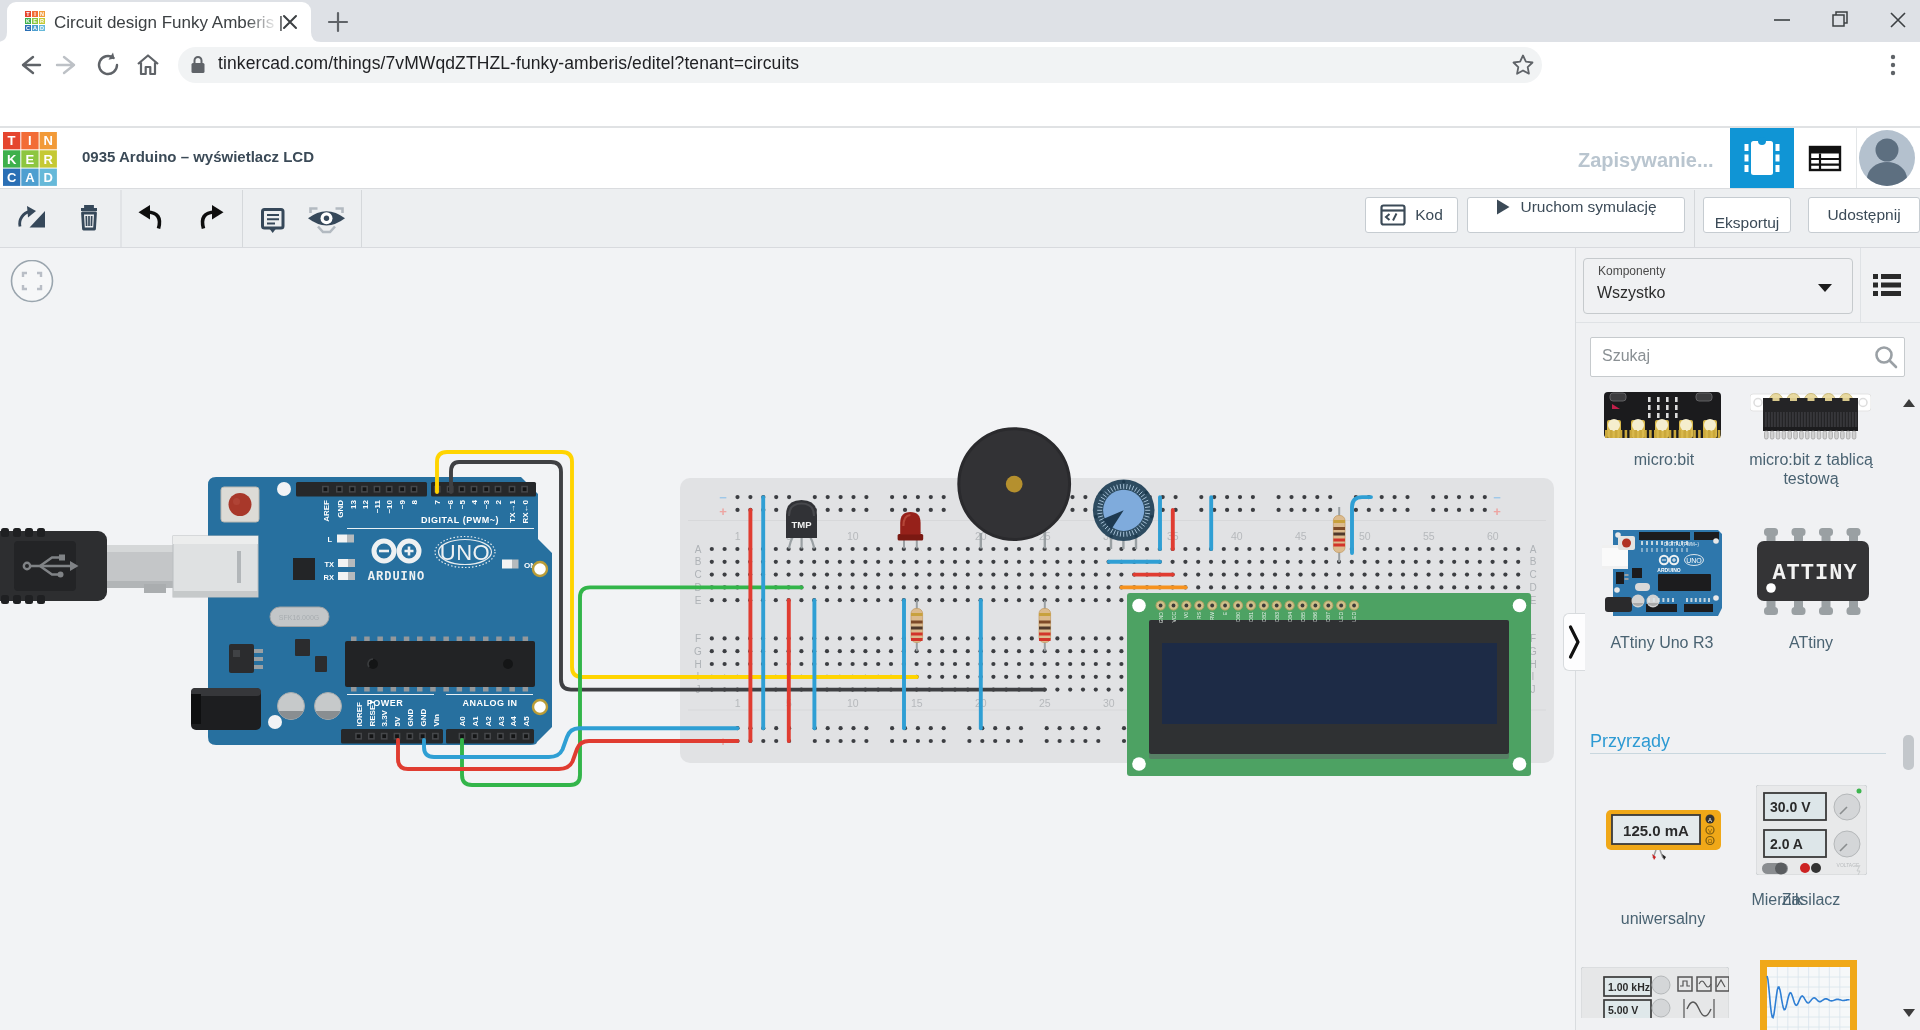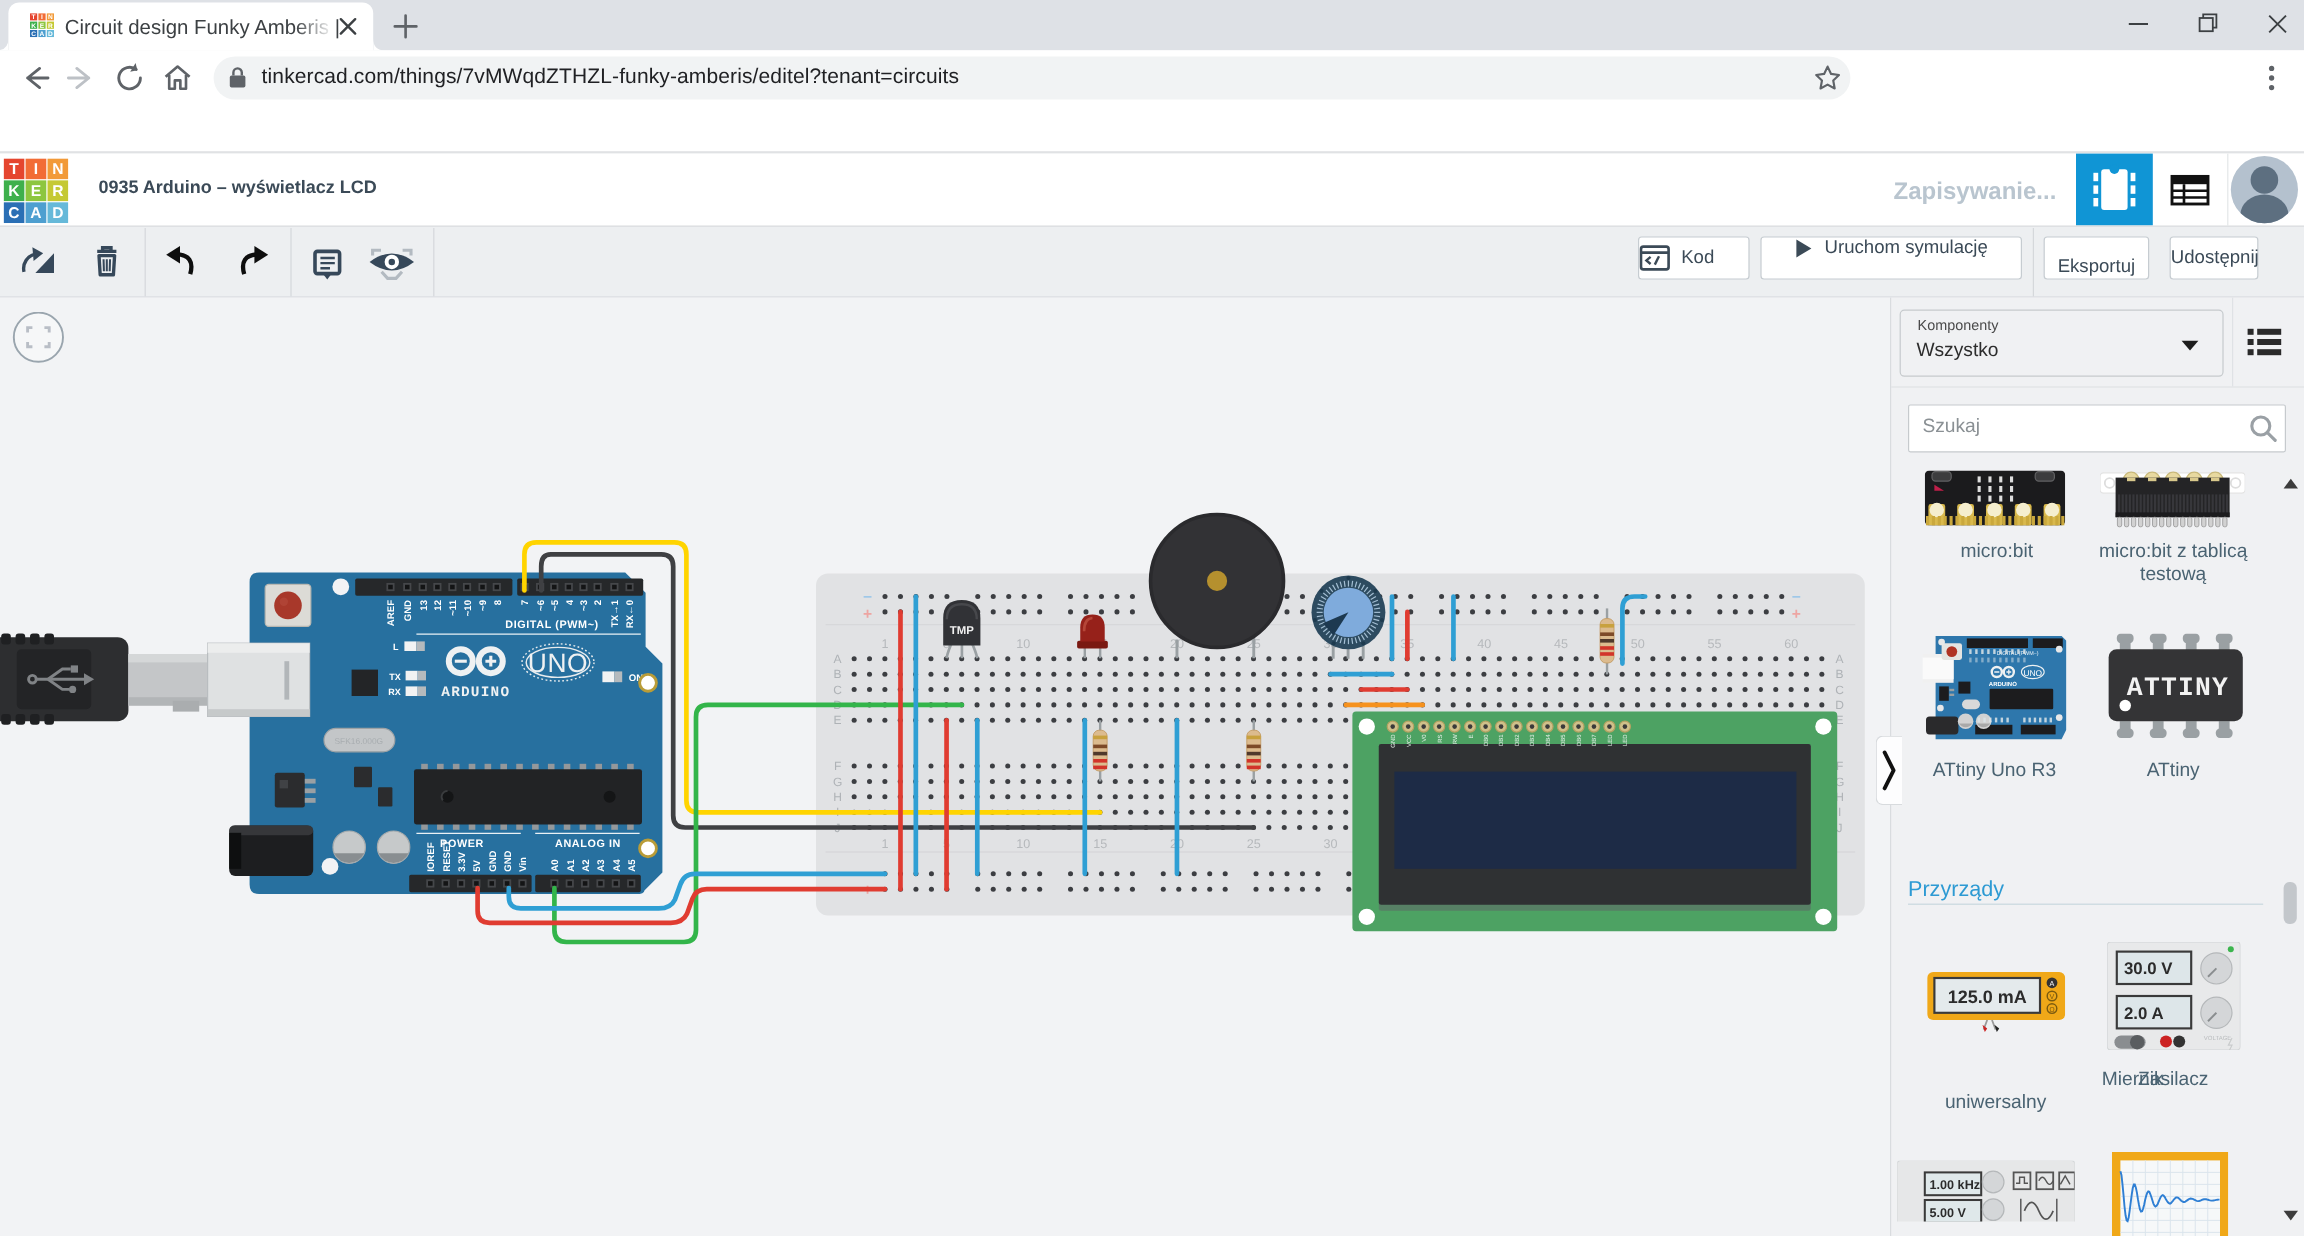--- a/index.html
+++ b/index.html
@@ -170,39 +170,39 @@
 <path d="M318,226.5 L323,232 H330 L335,226.5"></path>
 </g>
 <path d="M308,218.3 Q326.5,204 345,218.3 Q326.5,232.5 308,218.3 Z" fill="#36485a"></path>
 <circle cx="326.5" cy="218.3" r="6" fill="#fff"></circle>
 <circle cx="326.5" cy="218.3" r="2.7" fill="#36485a"></circle>
 <rect x="120.5" y="190" width="1" height="57" fill="#d5d8db"></rect>
 <rect x="242" y="190" width="1" height="57" fill="#d5d8db"></rect>
 <rect x="361" y="190" width="1" height="57" fill="#d5d8db"></rect>
 </svg>
 <div class="a" style="left:1694px;top:190px;width:1px;height:57px;background:#d5d8db"></div>
-<div class="a nw" style="left:1365px;top:197px;width:93px;height:36px;background:#fff;border:1px solid #c6ccd1;border-radius:3px;display:flex;align-items:center;gap:9px">
+<div class="a nw" style="left:1365px;top:197px;width:93px;height:36px;background:#fff;border:1px solid #c6ccd1;border-radius:3px;display:flex;align-items:center;justify-content:center;gap:9px">
     <svg width="26" height="22">
       <rect x="1.5" y="1.5" width="23" height="19" rx="2" fill="none" stroke="#3b4a57" stroke-width="2.2"></rect>
       <path d="M1.5,6.5 L24.5,6.5" stroke="#3b4a57" stroke-width="2.2"></path>
       <path d="M9.5,10 L6,13 L9.5,16" fill="none" stroke="#3b4a57" stroke-width="2"></path>
       <path d="M13,16.5 L16.5,9.5" stroke="#3b4a57" stroke-width="2"></path>
     </svg>
     <span style="font-size:15.5px;color:#3b4a57">Kod</span>
   </div>
 <div class="a nw" style="left:1467px;top:197px;width:218px;height:36px;background:#fff;border:1px solid #c6ccd1;border-radius:3px;display:flex;align-items:flex-start;justify-content:center;gap:9px">
     <svg width="16" height="18">
       <path d="M2,1.5 L14.5,9 L2,16.5 Z" fill="#3b4a57"></path>
     </svg>
     <span style="font-size:15.5px;color:#3b4a57">Uruchom symulację</span>
   </div>
 <div class="a nw" style="left:1703px;top:197px;width:88px;height:36px;background:#fff;border:1px solid #c6ccd1;border-radius:3px;display:flex;align-items:flex-end;justify-content:center;gap:9px">
     <span style="font-size:15.5px;color:#3b4a57">Eksportuj</span>
   </div>
-<div class="a nw" style="left:1808px;top:197px;width:74px;height:36px;background:#fff;border:1px solid #c6ccd1;border-radius:3px;display:flex;align-items:center;gap:9px">
+<div class="a nw" style="left:1808px;top:197px;width:112px;height:36px;background:#fff;border:1px solid #c6ccd1;border-radius:3px;display:flex;align-items:center;justify-content:center;gap:9px">
     <span style="font-size:15.5px;color:#3b4a57">Udostępnij</span>
   </div>
 <div class="a" style="left:0;top:248px;width:1575px;height:782px;background:#f2f3f5"></div>
 <svg class="a" style="left:10px;top:260px" width="44" height="44">
 <circle cx="22" cy="21" r="20.5" fill="#f6f7f8" stroke="#9aa5ae" stroke-width="1.6"></circle>
 <g stroke="#b9bec6" stroke-width="2.4" fill="none">
 <path d="M13,17 L13,13 L17,13"></path>
       <path d="M27,13 L31,13 L31,17"></path>
       <path d="M31,25 L31,29 L27,29"></path>
       <path d="M17,29 L13,29 L13,25"></path>

